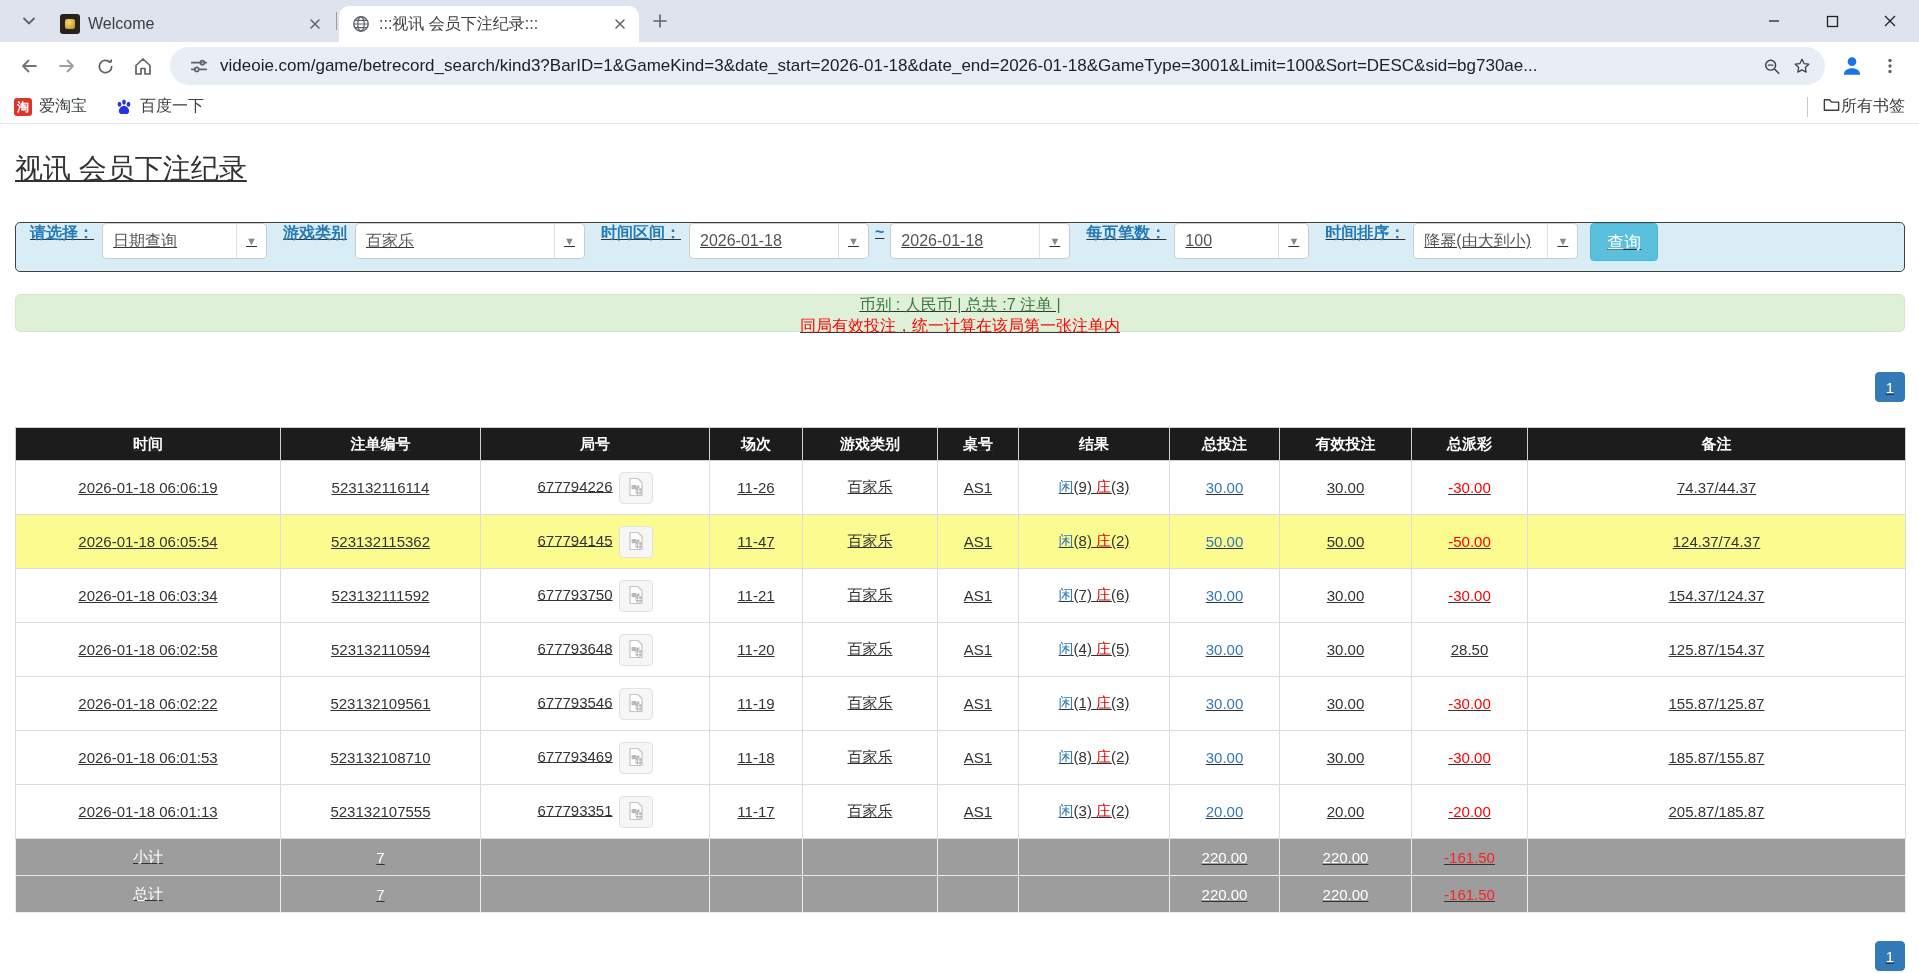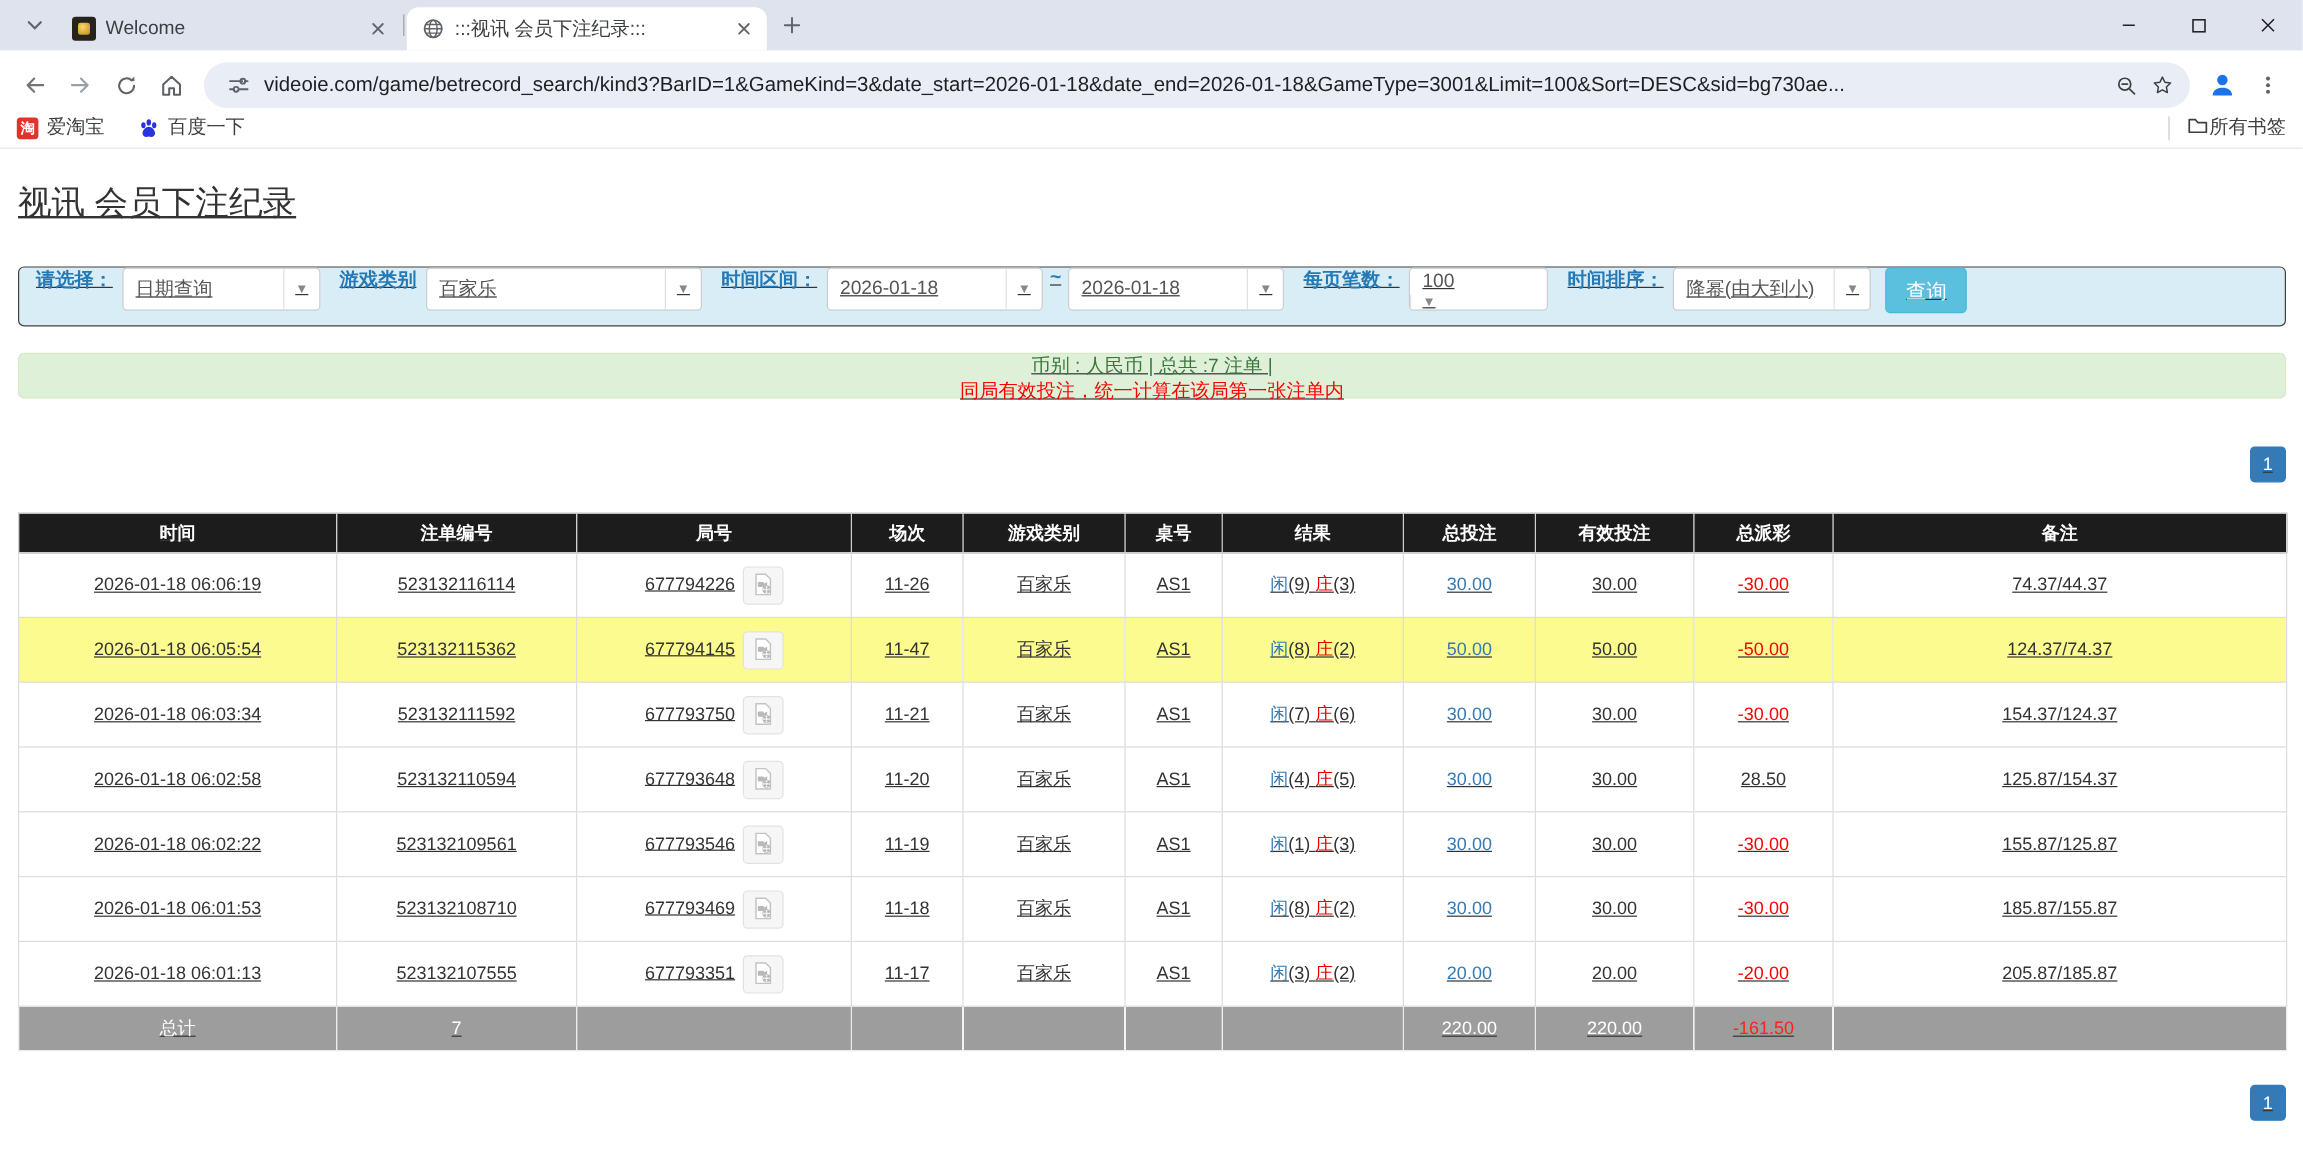--- a/index.html
+++ b/index.html
@@ -16,21 +16,21 @@
   .tab .favicon { width:20px; height:20px; flex:0 0 auto; display:flex; align-items:center; justify-content:center; }
   .tab .title { flex:1; font-size:16px; color:#3c4043; white-space:nowrap; overflow:hidden; margin:0 8px; }
   .tab-close { width:22px; height:22px; border-radius:50%; display:flex; align-items:center; justify-content:center; border:none; background:transparent; cursor:pointer; padding:0; }
   .newtab { width:34px; height:34px; margin:0 0 4px 4px; border:none; background:transparent; display:flex; align-items:center; justify-content:center; cursor:pointer; }
   .tab-divider { width:1px; height:18px; background:#9aa0a6; margin:0 2px 12px 2px; }
   .win-controls { position:absolute; right:0; top:0; height:42px; display:flex; }
   .win-btn { width:58px; height:42px; border:none; background:transparent; display:flex; align-items:center; justify-content:center; cursor:pointer; }
   .fav-dark { width:20px; height:20px; background:#26221c; border-radius:3px; display:flex; align-items:center; justify-content:center; }
   .fav-dark .gem { width:10px; height:10px; background:radial-gradient(circle at 40% 35%, #ffd867, #b98a1e); border-radius:2px; }
 
-  .navbar { height:48px; background:#fff; display:flex; align-items:flex-end; padding:0 10px; }
+  .navbar { height:48px; background:#fff; display:flex; align-items:center; padding:0 10px; }
   .nav-btn { width:38px; height:38px; border:none; background:transparent; border-radius:50%; display:flex; align-items:center; justify-content:center; cursor:pointer; flex:0 0 auto; }
   .omnibox { flex:1; height:38px; background:#e9edf5; border-radius:19px; display:flex; align-items:center; padding:0 8px 0 14px; margin:0 8px; min-width:0; cursor:text; }
   .omnibox .url { flex:1; font-size:17px; color:#202124; white-space:nowrap; overflow:hidden; }
   .omni-icon { width:30px; height:30px; border:none; background:transparent; display:flex; align-items:center; justify-content:center; cursor:pointer; flex:0 0 auto; }
 
   .bookmarks { height:34px; background:#fff; border-bottom:1px solid #e5e7eb; display:flex; align-items:center; padding:0 14px; }
   .bm-item { display:flex; align-items:center; margin-right:28px; font-size:16px; color:#3c4043; cursor:pointer; }
   .bm-item .bm-ic { margin-right:7px; display:flex; }
   .bm-right { margin-left:auto; display:flex; align-items:center; font-size:16px; color:#3c4043; }
   .bm-sep { width:1px; height:20px; background:#c6cad1; margin-right:14px; }
@@ -39,21 +39,21 @@
   
   .page { padding:0 14px 0 15px;text-decoration:underline; }
   .page-title { font-size:28px; font-weight:400; color:#333; margin:28px 0 0 0; line-height:34px; }
 
   .filterbar { margin-top:36px; height:50px; background:#d9edf7; border:1px solid #404040; border-radius:5px; display:flex; align-items:flex-start; padding:0 14px; }
   .flabel { color:#2579b5; font-weight:bold; font-size:16px; margin:0 8px 0 16px; white-space:nowrap; }
   .flabel.first { margin-left:0; }
   .fselect { height:36px; background:#ffffff; border:1px solid #ccc; border-radius:4px; display:flex; align-items:stretch; font-size:16px; color:#555; cursor:pointer; }
   .fselect .val { padding:0 10px; display:flex; align-items:center; flex:1; white-space:nowrap; overflow:hidden; }
   .fselect .caret { width:30px; border-left:1px solid #e0e0e0; display:flex; align-items:center; justify-content:center; color:#888; font-size:11px; }
-  .w165{width:165px;} .w230{width:230px;} .w180{width:180px;} .w115{width:116px;flex-direction:column;}
+  .w165{width:165px;} .w230{width:230px;} .w180{width:180px;} .w115{width:135px;}
   .tilde { color:#2579b5; font-weight:bold; margin:0 6px; }
   .search-btn { height:38px; padding:0 16px; margin-left:12px; background:#5bc0de; border:1px solid #46b8da; border-radius:4px; color:#fff; font-size:17px; cursor:pointer; font-family:inherit; }
 
   .summary { margin-top:22px; height:38px; background:#dff0d8; border:1px solid #d6e9c6; border-radius:5px; display:flex; align-items:center; justify-content:space-between; padding:0 14px; font-size:16px;flex-direction:column; }
   .summary .sum-left { color:#3c763d; }
   .summary .sum-right { color:#f00; }
 
   .pager { display:flex; justify-content:flex-end; margin:40px 0 12px 0; }
   .pager.bottom { margin:28px 0 0 0; }
   .pg-btn { min-width:30px; height:30px; padding:0 10px; background:#337ab7; border:1px solid #337ab7; border-radius:4px; color:#fff; font-size:15px; display:flex; align-items:center; justify-content:center; cursor:pointer; font-family:inherit; }
@@ -453,31 +453,44 @@
           <td>AS1</td>
           <td><span class="cp">闲</span>(3) <span class="cb">庄</span>(2)</td>
           <td><span class="bet-link">20.00</span></td>
           <td>20.00</td>
           <td><span class="neg">-20.00</span></td>
           <td>205.87/185.87</td>
         </tr>
       </tbody>
     <tfoot>
         <tr class="foot">
-          <td>总计</td>
+          <td>小计</td>
           <td>7</td>
           <td></td>
           <td></td>
           <td></td>
           <td></td>
           <td></td>
           <td>220.00</td>
           <td>220.00</td>
           <td><span class="neg">-161.50</span></td>
           <td></td>
         </tr>
+        <tr class="foot">
+          <td>总计</td>
+          <td>7</td>
+          <td></td>
+          <td></td>
+          <td></td>
+          <td></td>
+          <td></td>
+          <td>220.00</td>
+          <td>220.00</td>
+          <td><span class="neg">-161.50</span></td>
+          <td></td>
+        </tr>
       </tfoot>
   </table>
 
   <div class="pager bottom">
     <button class="pg-btn">1</button>
   </div>
 </div>
 
 </body></html>

